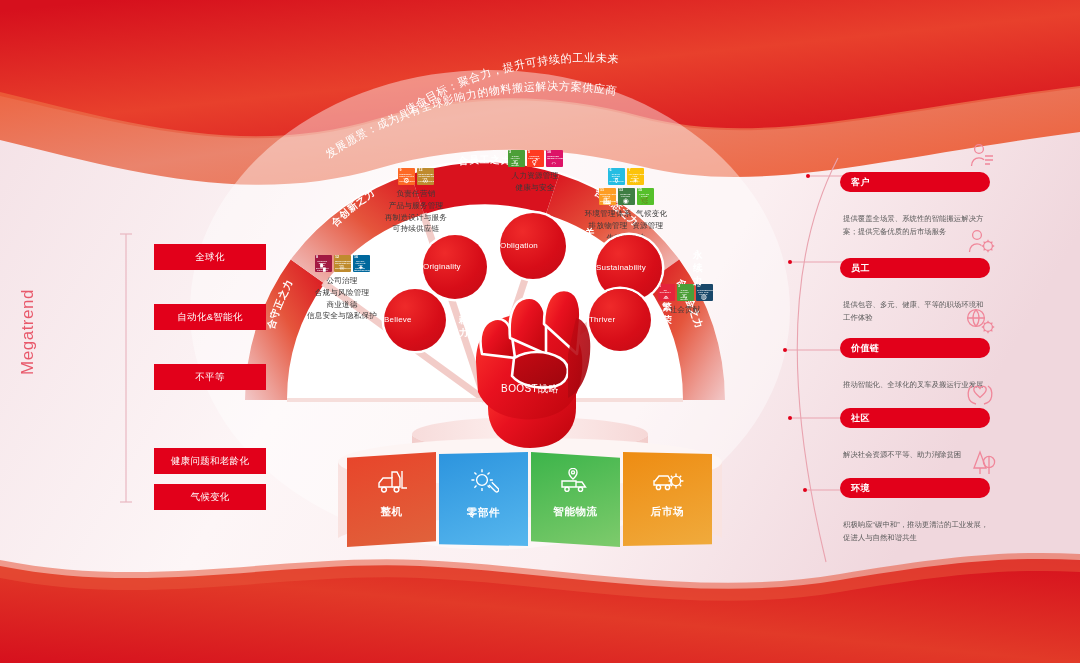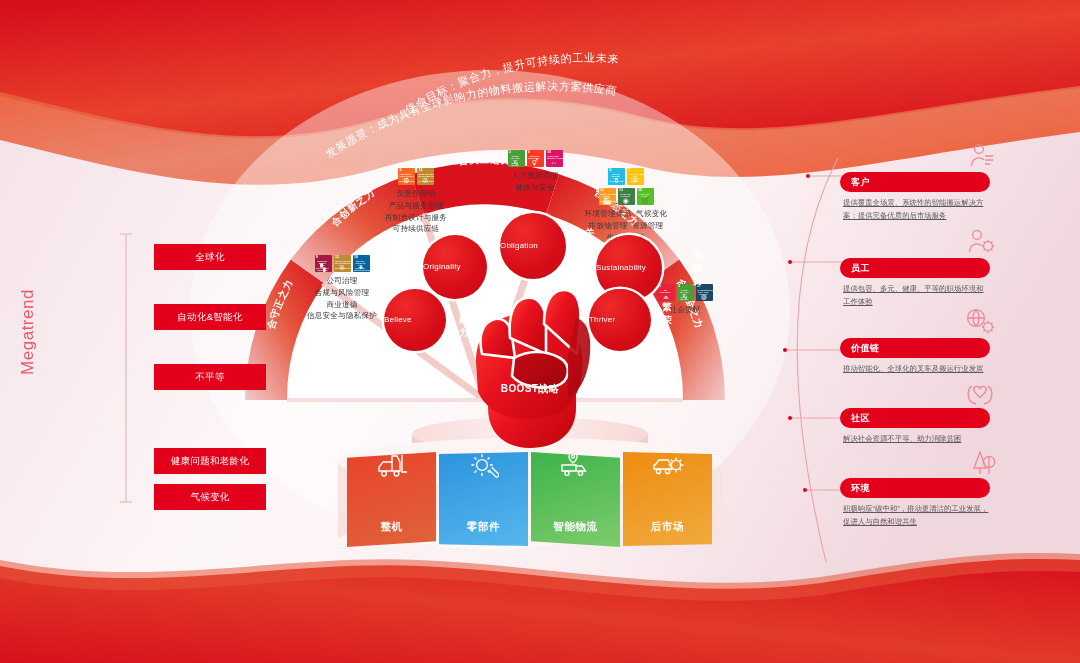--- a/index.html
+++ b/index.html
@@ -34,44 +34,44 @@
   .bubble{position:absolute;border-radius:50%;
     background:radial-gradient(circle at 34% 28%,#ef2a2a 0%,#d70d18 58%,#c20a15 100%);
     color:#fff;display:flex;flex-direction:row;align-items:center;
     box-shadow:0 0 0 2.5px #fff;gap:47px;}
   .bubble .en{font-size:8px;letter-spacing:.2px;margin-bottom:1px;}
   .bubble .cn{font-size:9.5px;font-weight:bold;}
 
   
   .fist-wrap{position:absolute;left:430px;top:258px;width:200px;height:200px;}
   .boost{position:absolute;left:430px;top:382px;width:200px;text-align:center;
-    color:#fff;font-size:10px;font-weight:bold;letter-spacing:.4px;}
+    color:#fff;font-size:10px;font-weight:normal;letter-spacing:.4px;}
 
   
   .podium-svg{position:absolute;left:330px;top:410px;width:400px;height:160px;}
   .base-tabs{position:absolute;left:347px;top:452px;width:365px;height:95px;display:flex;gap:3px;}
   .base-tab{flex:1;position:relative;color:#fff;display:flex;flex-direction:column;
-    align-items:center;justify-content:space-between;padding-bottom:13px;box-sizing:border-box;}
+    align-items:center;justify-content:center;padding-bottom:13px;box-sizing:border-box;}
   .base-tab .lbl{font-size:10.5px;font-weight:bold;letter-spacing:.6px;}
   .base-tab .ico{margin-bottom:7px;}
 
   
   .mega{position:absolute;left:96px;top:232px;width:180px;height:262px;}
   .mega-label{position:absolute;left:28px;top:332px;transform:translate(-50%,-50%) rotate(-90deg);
     color:#e8596b;font-size:17px;letter-spacing:.5px;white-space:nowrap;}
   .mega-box{position:absolute;left:58px;width:112px;height:26px;background:#e2001a;color:#fff;
     display:flex;align-items:center;justify-content:center;font-size:9.5px;letter-spacing:.3px;}
 
   
   .stake{position:absolute;left:808px;top:160px;width:260px;height:400px;}
   .stake-item{position:absolute;left:32px;width:150px;}
   .stake-head{height:20px;border-radius:10px;background:#e2001a;color:#fff;
     display:flex;align-items:center;padding-left:11px;box-sizing:border-box;
     font-size:9px;font-weight:bold;letter-spacing:.4px;}
-  .stake-body{margin-top:5px;padding-left:3px;color:#5a5a5a;font-size:7.4px;line-height:1.7;text-decoration:underline;}
+  .stake-body{margin-top:21px;padding-left:3px;color:#5a5a5a;font-size:7.4px;line-height:1.7;}
   .stake-ico{position:absolute;right:-6px;}
   .connect-svg{position:absolute;left:760px;top:150px;width:110px;height:420px;}
 </style>
 </head>
 <body>
 
 <div id="stage">
 
   <svg class="bg-svg" viewBox="0 0 1080 663">
     <defs>

